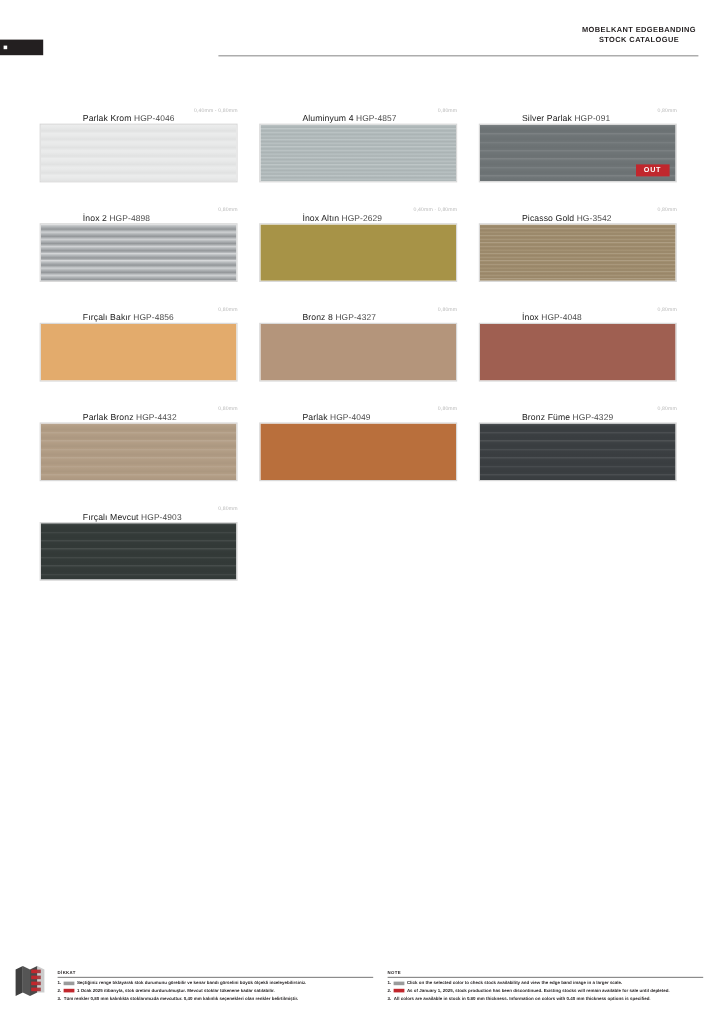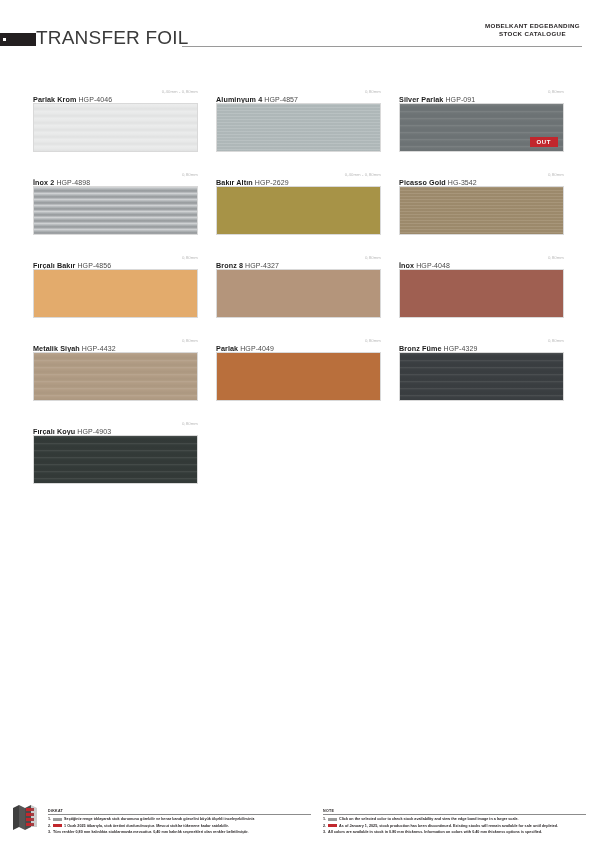--- a/index.html
+++ b/index.html
@@ -109,23 +109,24 @@
 
   .cell-head {
     position: relative;
     height: 12px;
     margin-bottom: 3px;
     white-space: nowrap;
   }
 
   .name {
     font-size: 7.2px;
-    font-weight: 700;
+    font-weight: 400;
     color: #1b1b1b;
     letter-spacing: 0.1px;
+    margin-left: 36px;
   }
   .code {
     font-size: 7px;
     font-weight: 400;
     color: #4a4a4a;
     letter-spacing: 0.1px;
     margin-left: 2px;
   }
   .thickness {
     position: absolute;
@@ -279,21 +280,20 @@
 <body>
 
 <div class="page">
 
   <div class="header">
     <div class="brand-block">
       <div class="brand-line">MOBELKANT EDGEBANDING</div>
       <div class="brand-line">STOCK CATALOGUE</div>
     </div>
     <div class="title-bar"></div>
-    <h1 class="page-title">TRANSFER FOIL</h1>
     <div class="header-rule"></div>
   </div>
 
   <div class="grid" id="swatch-grid">
       <div class="cell">
         <div class="cell-head"><span class="name">Parlak Krom</span><span class="code">HGP-4046</span><span class="thickness">0,40mm - 0,80mm</span></div>
         <div class="swatch">
           <div class="swatch-fill tex-soft" style="background: rgb(233, 234, 234);"></div>
         </div>
       </div>
@@ -310,21 +310,21 @@
           <div class="out-badge">OUT</div>
         </div>
       </div>
       <div class="cell">
         <div class="cell-head"><span class="name">İnox 2</span><span class="code">HGP-4898</span><span class="thickness">0,80mm</span></div>
         <div class="swatch">
           <div class="swatch-fill tex-lines" style="background: rgb(169, 173, 176);"></div>
         </div>
       </div>
       <div class="cell">
-        <div class="cell-head"><span class="name">Bakır Altın</span><span class="code">HGP-2629</span><span class="thickness">0,40mm - 0,80mm</span></div>
+        <div class="cell-head"><span class="name">İnox Altın</span><span class="code">HGP-2629</span><span class="thickness">0,40mm - 0,80mm</span></div>
         <div class="swatch">
           <div class="swatch-fill tex-none" style="background: rgb(167, 147, 71);"></div>
         </div>
       </div>
       <div class="cell">
         <div class="cell-head"><span class="name">Picasso Gold</span><span class="code">HG-3542</span><span class="thickness">0,80mm</span></div>
         <div class="swatch">
           <div class="swatch-fill tex-brushed" style="background: rgb(160, 141, 110);"></div>
         </div>
       </div>
@@ -340,39 +340,39 @@
           <div class="swatch-fill tex-none" style="background: rgb(180, 149, 123);"></div>
         </div>
       </div>
       <div class="cell">
         <div class="cell-head"><span class="name">İnox</span><span class="code">HGP-4048</span><span class="thickness">0,80mm</span></div>
         <div class="swatch">
           <div class="swatch-fill tex-none" style="background: rgb(159, 95, 81);"></div>
         </div>
       </div>
       <div class="cell">
-        <div class="cell-head"><span class="name">Metalik Siyah</span><span class="code">HGP-4432</span><span class="thickness">0,80mm</span></div>
+        <div class="cell-head"><span class="name">Parlak Bronz</span><span class="code">HGP-4432</span><span class="thickness">0,80mm</span></div>
         <div class="swatch">
           <div class="swatch-fill tex-soft" style="background: rgb(178, 157, 133);"></div>
         </div>
       </div>
       <div class="cell">
         <div class="cell-head"><span class="name">Parlak</span><span class="code">HGP-4049</span><span class="thickness">0,80mm</span></div>
         <div class="swatch">
           <div class="swatch-fill tex-none" style="background: rgb(185, 111, 60);"></div>
         </div>
       </div>
       <div class="cell">
         <div class="cell-head"><span class="name">Bronz Füme</span><span class="code">HGP-4329</span><span class="thickness">0,80mm</span></div>
         <div class="swatch">
           <div class="swatch-fill tex-soft" style="background: rgb(59, 63, 66);"></div>
         </div>
       </div>
       <div class="cell">
-        <div class="cell-head"><span class="name">Fırçalı Koyu</span><span class="code">HGP-4903</span><span class="thickness">0,80mm</span></div>
+        <div class="cell-head"><span class="name">Fırçalı Mevcut</span><span class="code">HGP-4903</span><span class="thickness">0,80mm</span></div>
         <div class="swatch">
           <div class="swatch-fill tex-soft" style="background: rgb(52, 59, 57);"></div>
         </div>
       </div>
     </div>
 
   <div class="footer">
     <div class="logo">
       <svg width="28" height="30" viewBox="0 0 28 30" xmlns="http://www.w3.org/2000/svg">
         <path d="M2 27 L2 5 L8 2 L8 24 Z" fill="#3f3f3f"></path>

